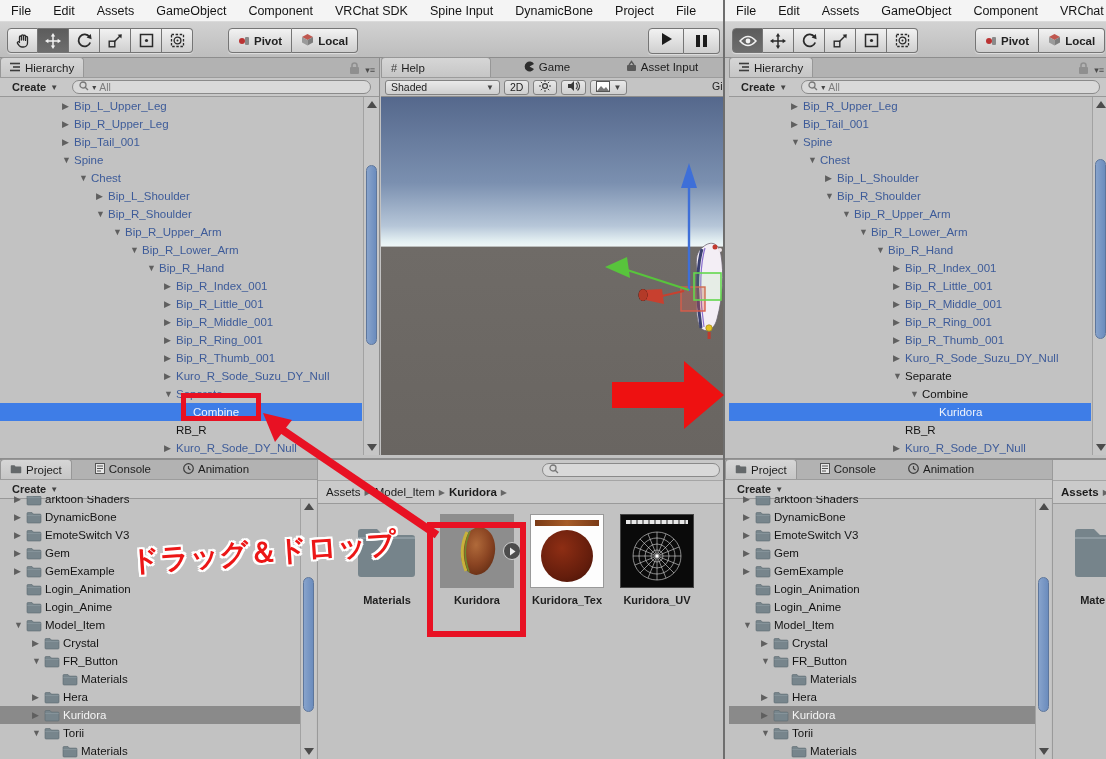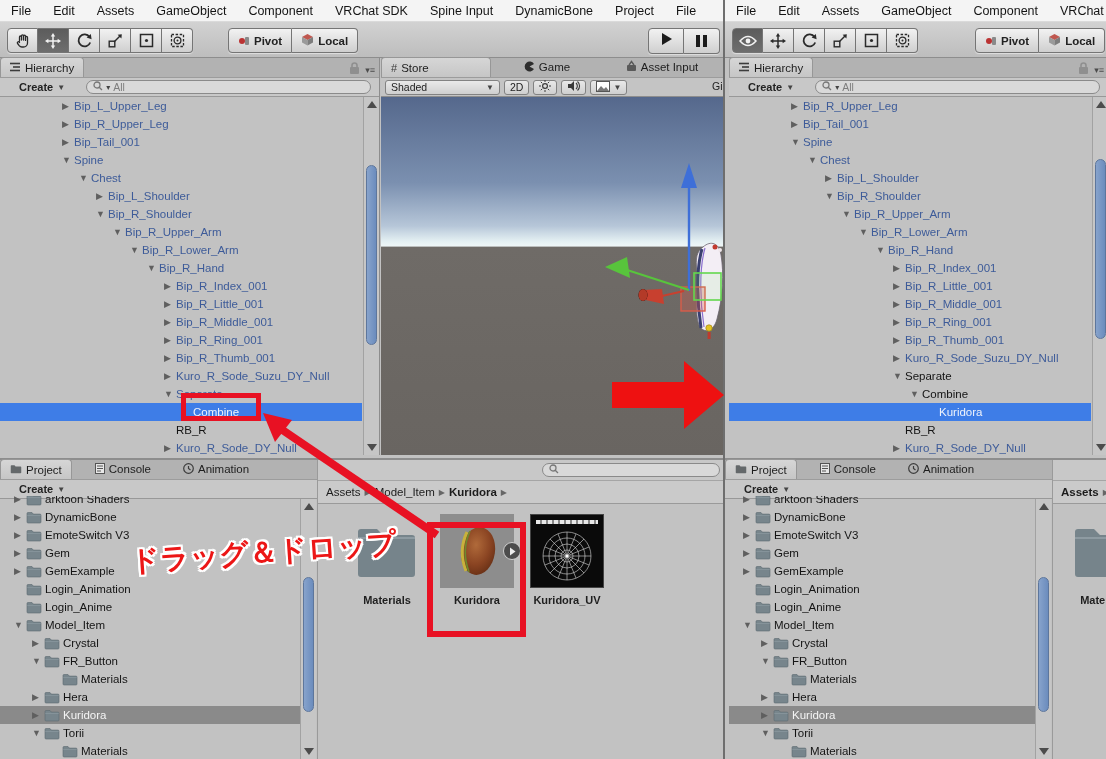--- a/index.html
+++ b/index.html
@@ -37,21 +37,21 @@
   .pause-glyph i { display:block; width:4px; height:12px; background:#1c1c1c; }
 
   
   .panel { position:absolute; background:#c2c2c2; }
   .tabbar { height:20px; background:#b2b2b2; border-bottom:1px solid #9c9c9c; display:flex; align-items:flex-end; position:relative; }
   .tab { height:20px; padding:0 9px; display:flex; align-items:center; gap:4px; font-size:11.5px; color:#1d1d1d; }
   .tab.active { background:linear-gradient(#d6d6d6,#c6c6c6); border:1px solid #979797; border-bottom:none; border-radius:4px 4px 0 0; }
   .tabbar-icons { position:absolute; right:4px; top:3px; display:flex; gap:5px; align-items:center; }
 
   .createbar { height:19px; background:#c8c8c8; border-bottom:1px solid #989898; display:flex; align-items:center; position:relative; }
-  .createbtn { font-size:11px; font-weight:bold; color:#222; padding:0 19px; display:flex; gap:4px; align-items:center; }
+  .createbtn { font-size:11px; font-weight:bold; color:#222; padding:0 12px; display:flex; gap:4px; align-items:center; }
   .caret { font-size:8px; color:#444; }
 
   .searchoval { height:14px; background:#d9d9d9; border:1px solid #8a8a8a; border-radius:8px;
                 display:flex; align-items:center; padding:0 6px; gap:3px; font-size:10.5px; color:#7d7d7d; }
 
   
   .tree { position:absolute; overflow:hidden; font-size:11.5px; }
   .trow { height:18px; display:flex; align-items:center; white-space:nowrap; }
   .trow .arrow { width:12px; font-size:9px; color:#5f5f5f; flex:0 0 12px; text-align:left; }
   .trow.prefab { color:#3d5b99; }
@@ -324,21 +324,21 @@
         <div class="sarrow up"></div>
         <div class="sthumb" style="top:68px; height:180px;"></div>
         <div class="sarrow down"></div>
       </div>
     </div>
 
     <div class="panel" style="left:381px; top:58px; width:342px; height:397px;">
       <div class="tabbar">
         <div class="tab active" style="width:110px;">
           <span style="font-size:11px;color:#3c3c3c;">#</span>
-          <span>Store</span>
+          <span>Help</span>
         </div>
         <div class="tab" style="width:112px; justify-content:center;">
           <span><svg width="11" height="11">
                 <path d="M10 3 A5 5 0 1 0 10 8 L5.5 5.5 Z" fill="#2e2e2e"></path>
               </svg></span>
           <span>Game</span>
         </div>
         <div class="tab" style="width:118px; justify-content:center;">
           <span><svg width="11" height="11">
                 <rect x="1" y="4" width="9" height="6" rx="1" fill="#5a5a5a"></rect>
@@ -621,20 +621,37 @@
           <div style="position:absolute;right:-7px;top:28px;width:18px;height:18px;border-radius:50%;background:#4c4c4c;border:1.5px solid #cfcfcf;display:flex;align-items:center;justify-content:center;">
             <svg width="7" height="9">
                     <polygon points="1,0.5 6.5,4.5 1,8.5" fill="#ececec"></polygon>
                   </svg>
                 </div>
               </div>
               <div class="cardlabel">Kuridora</div>
             </div>
             <div class="card">
               <div class="thumb">
+                <div style="position:absolute;inset:0;background:#fdfdfd;border:1px solid #999;"></div>
+            <div style="position:absolute;left:5px;right:5px;top:6px;height:6px;background:linear-gradient(90deg,#7a3a16,#a65c28,#7a3a16);"></div>
+            <svg width="74" height="74" style="position:absolute;left:0;top:0;">
+                  <defs>
+                    <radialGradient id="tex" cx="0.4" cy="0.35" r="0.8">
+                      <stop offset="0%" stop-color="#8e2e14"></stop>
+                      <stop offset="70%" stop-color="#641d0c"></stop>
+                      <stop offset="100%" stop-color="#4a1408"></stop>
+                    </radialGradient>
+                  </defs>
+                  <circle cx="37" cy="42" r="26" fill="url(#tex)"></circle>
+                </svg>
+              </div>
+              <div class="cardlabel">Kuridora_Tex</div>
+            </div>
+            <div class="card">
+              <div class="thumb">
                 <div style="position:absolute;inset:0;background:#0a0a0a;border:1px solid #444;"></div>
             <div style="position:absolute;left:6px;right:6px;top:6px;height:4px;background:repeating-linear-gradient(90deg,#e8e8e8 0 4px,#888 4px 6px);"></div>
             <svg width="74" height="74" style="position:absolute;left:0;top:0;">
               <g stroke="#dcdcdc" stroke-width="0.6" fill="none">
                 <circle cx="37" cy="42" r="24"></circle>
                     <circle cx="37" cy="42" r="18"></circle>
                     <circle cx="37" cy="42" r="12"></circle>
                     <circle cx="37" cy="42" r="6"></circle>
                 <line x1="13" y1="42" x2="61" y2="42"></line>
                     <line x1="37" y1="18" x2="37" y2="66"></line>

